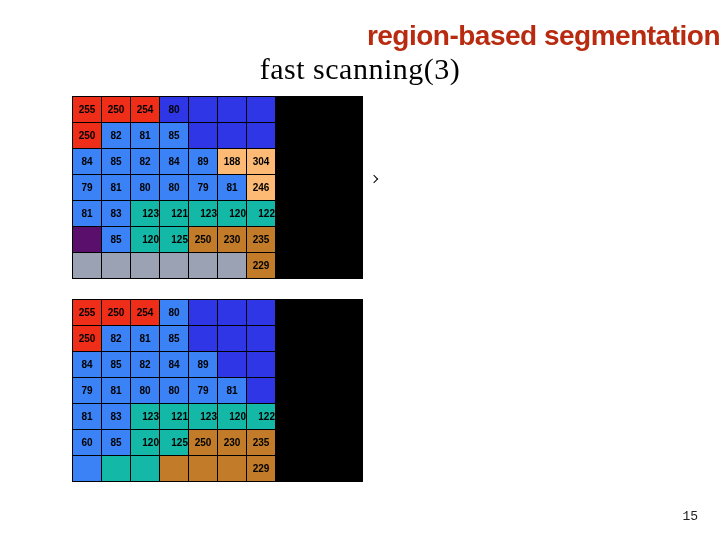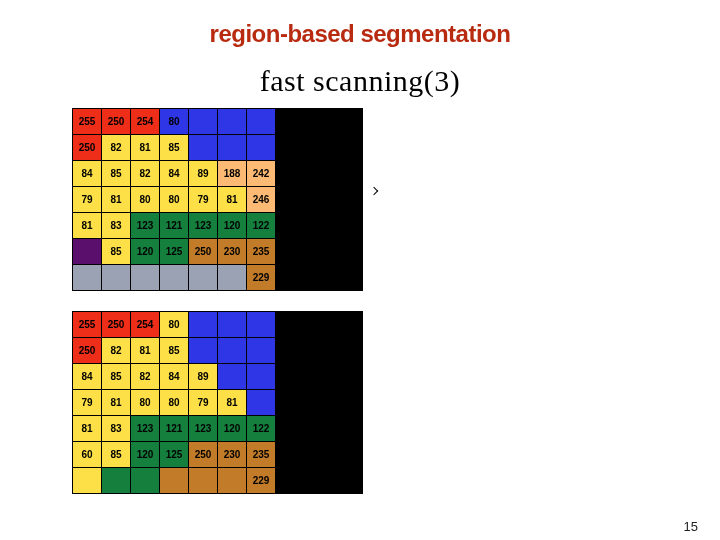--- a/index.html
+++ b/index.html
@@ -6,34 +6,34 @@
   body {
     width: 720px;
     height: 540px;
     background: #ffffff;
     font-family: Georgia, "Times New Roman", serif;
     color: #000;
     position: relative;
     overflow: hidden;
   }
   .title {
-    text-align: center;
-    font-size: 24px;
+    text-align: right;
+    font-size: 28px;
     font-weight: 700;
     color: #b82b10;
     letter-spacing: -0.5px;
     margin-top: 20px;
     font-family: "Trebuchet MS", "Arial Narrow", Arial, sans-serif;
     font-stretch: condensed;
   }
   .subtitle {
     text-align: center;
     font-size: 30px;
     color: #000;
-    margin-top: 16px;
+    margin-top: 0px;
     font-family: Georgia, serif;
     letter-spacing: 0.5px;
   }
   .content {
     display: flex;
     flex-direction: column;
     padding: 8px 30px 0 70px;
   }
   .left-col {
     width: 295px;
@@ -63,23 +63,23 @@
     line-height: 1.3;
   }
   .circ {
     display: inline-block;
     margin-right: 6px;
     color: #555;
   }
   .page-num {
     position: absolute;
     right: 22px;
-    bottom: 6px;
+    bottom: 16px;
     font-size: 13px;
-    font-family: Liberation Sans, sans-serif;
+    font-family: Liberation Mono, monospace;
     color: #222;
   }
 
   
   .grid-wrap {
     border: 2px solid #fff;
     margin-bottom: 16px;
   }
   .grid {
     background: #000;
@@ -93,23 +93,23 @@
     line-height: 25px;
     text-align: center;
     font-family: Arial, sans-serif;
     font-size: 10px;
     font-weight: 700;
     color: #000;
   }
   .cell.nb { font-weight: 400; color: #222; font-size: 9px; }
   
   .c-r { background: #ef2e1a; }
-  .c-y { background: #fde047; }
+  .c-y { background: #3b82f6; }
   .c-b { background: #2f36e6; }
-  .c-db { background: #15803d; }
+  .c-db { background: #14b8a6; text-align: right; }
   .c-g { background: #fdba74; }
   .c-p { background: #5a0f6c; }
   .c-br { background: #c27b28; }
   .c-gr { background: #9aa2b3; }
 
   .tick {
     position: relative;
   }
   .tick::after {
     content: "";
@@ -146,21 +146,21 @@
           <div class="cell c-y">85</div>
           <div class="cell c-b nb"></div>
           <div class="cell c-b nb"></div>
           <div class="cell c-b nb"></div>
           <div class="cell c-y">84</div>
           <div class="cell c-y">85</div>
           <div class="cell c-y">82</div>
           <div class="cell c-y">84</div>
           <div class="cell c-y">89</div>
           <div class="cell c-g">188</div>
-          <div class="cell c-g">242</div>
+          <div class="cell c-g">304</div>
           <div class="cell c-y">79</div>
           <div class="cell c-y">81</div>
           <div class="cell c-y">80</div>
           <div class="cell c-y">80</div>
           <div class="cell c-y">79</div>
           <div class="cell c-y">81</div>
           <div class="cell c-g">246</div>
           <div class="cell c-y">81</div>
           <div class="cell c-y">83</div>
           <div class="cell c-db">123</div>

